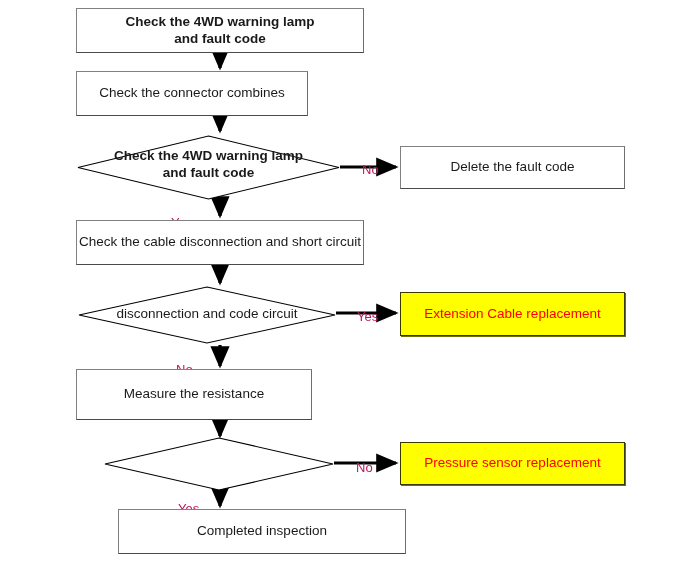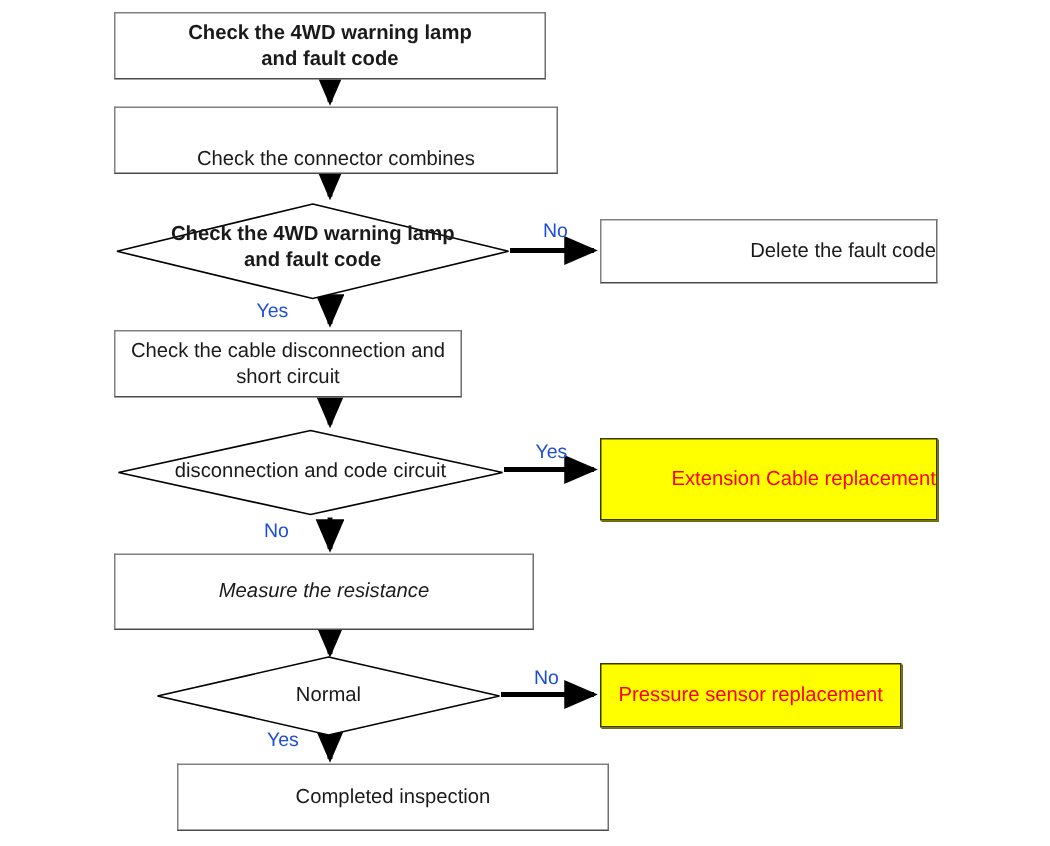--- a/index.html
+++ b/index.html
@@ -55,22 +55,23 @@
   }
   .decision svg {
     position: absolute;
     left: 0;
     top: 0;
     display: block;
   }
   .edge-label {
     position: absolute;
     font-size: 13px;
-    color: #1d4ed8;
+    color: #be185d;
     white-space: nowrap;
+    margin-top: 16px;
   }
   #connectors {
     position: absolute;
     left: 0;
     top: 0;
     width: 700px;
     height: 564px;
     pointer-events: none;
   }
   .multiline span { display: block; font-weight: bold; }
@@ -108,75 +109,74 @@
     <line x1="220" y1="491" x2="220" y2="506" stroke="#000" stroke-width="3.2" marker-end="url(#arrowhead)"></line>
   </svg>
 
   <div class="node process-box multiline" style="left:76px; top:8px; width:288px; height:45px;">
     <div>
       <span>Check the 4WD warning lamp</span>
       <span>and fault code</span>
     </div>
   </div>
 
-  <div class="node process-box" style="left:76px; top:71px; width:296px; height:45px;align-items:flex-end;">
+  <div class="node process-box" style="left:76px; top:71px; width:232px; height:45px;">
     <span>Check the connector combines</span>
   </div>
 
   <div class="decision" style="left:77px; top:135px; width:263px; height:65px;">
     <svg width="263" height="65" viewBox="0 0 263 65" xmlns="http://www.w3.org/2000/svg">
       <polygon points="131.5,1 262,32.5 131.5,64 1,32.5" fill="#ffffff" stroke="#000000" stroke-width="1.1"></polygon>
     </svg>
     <div class="diamond-label multiline" style="top:13px;">
       <span>Check the 4WD warning lamp</span>
       <span>and fault code</span>
     </div>
   </div>
 
   <div class="edge-label" style="left:362px; top:146px;">No</div>
 
-  <div class="node process-box" style="left:400px; top:146px; width:225px; height:43px;justify-content:flex-end;">
+  <div class="node process-box" style="left:400px; top:146px; width:225px; height:43px;">
     <span>Delete the fault code</span>
   </div>
 
   <div class="edge-label" style="left:171px; top:199px;">Yes</div>
 
-  <div class="node process-box" style="left:76px; top:220px; width:232px; height:45px;">
+  <div class="node process-box" style="left:76px; top:220px; width:288px; height:45px;">
     <span>Check the cable disconnection and short circuit</span>
   </div>
 
   <div class="decision" style="left:78px; top:286px; width:258px; height:58px;">
     <svg width="258" height="58" viewBox="0 0 258 58" xmlns="http://www.w3.org/2000/svg">
       <polygon points="129,1 257,29 129,57 1,29" fill="#ffffff" stroke="#000000" stroke-width="1.1"></polygon>
     </svg>
     <div class="diamond-label" style="top:20px;">disconnection and code circuit</div>
   </div>
 
   <div class="edge-label" style="left:357px; top:293px;">Yes</div>
 
-  <div class="node terminal-box" style="left:400px; top:292px; width:225px; height:55px;justify-content:flex-end;">
+  <div class="node terminal-box" style="left:400px; top:292px; width:225px; height:44px;">
     <span>Extension Cable replacement</span>
   </div>
 
   <div class="edge-label" style="left:176px; top:346px;">No</div>
 
-  <div class="node process-box" style="left:76px; top:369px; width:280px; height:51px;font-style:italic;">
+  <div class="node process-box" style="left:76px; top:369px; width:236px; height:51px;">
     <span>Measure the resistance</span>
   </div>
 
   <div class="decision" style="left:104px; top:437px; width:230px; height:54px;">
     <svg width="230" height="54" viewBox="0 0 230 54" xmlns="http://www.w3.org/2000/svg">
       <polygon points="115,1 229,27 115,53 1,27" fill="#ffffff" stroke="#000000" stroke-width="1.1"></polygon>
     </svg>
-    <div class="diamond-label" style="top:18px;">Normal</div>
   </div>
 
   <div class="edge-label" style="left:356px; top:444px;">No</div>
 
-  <div class="node terminal-box" style="left:400px; top:442px; width:201px; height:43px;">
+  <div class="node terminal-box" style="left:400px; top:442px; width:225px; height:43px;">
     <span>Pressure sensor replacement</span>
   </div>
 
   <div class="edge-label" style="left:178px; top:485px;">Yes</div>
 
   <div class="node process-box" style="left:76px; top:509px; width:288px; height:45px;margin-left:42px;">
     <span>Completed inspection</span>
   </div>
 
 </div>

